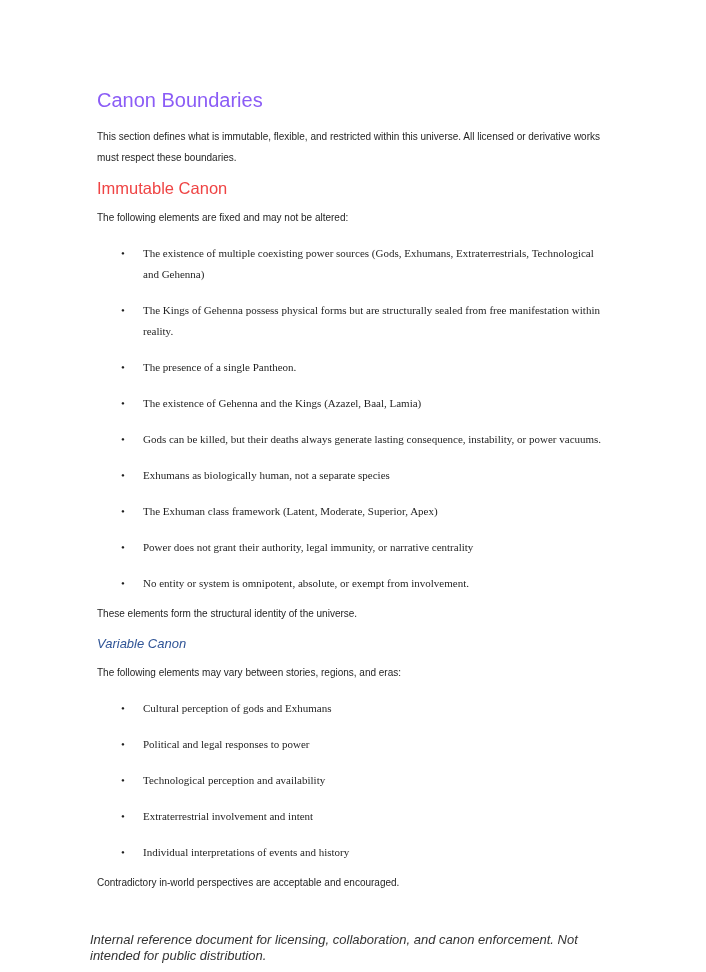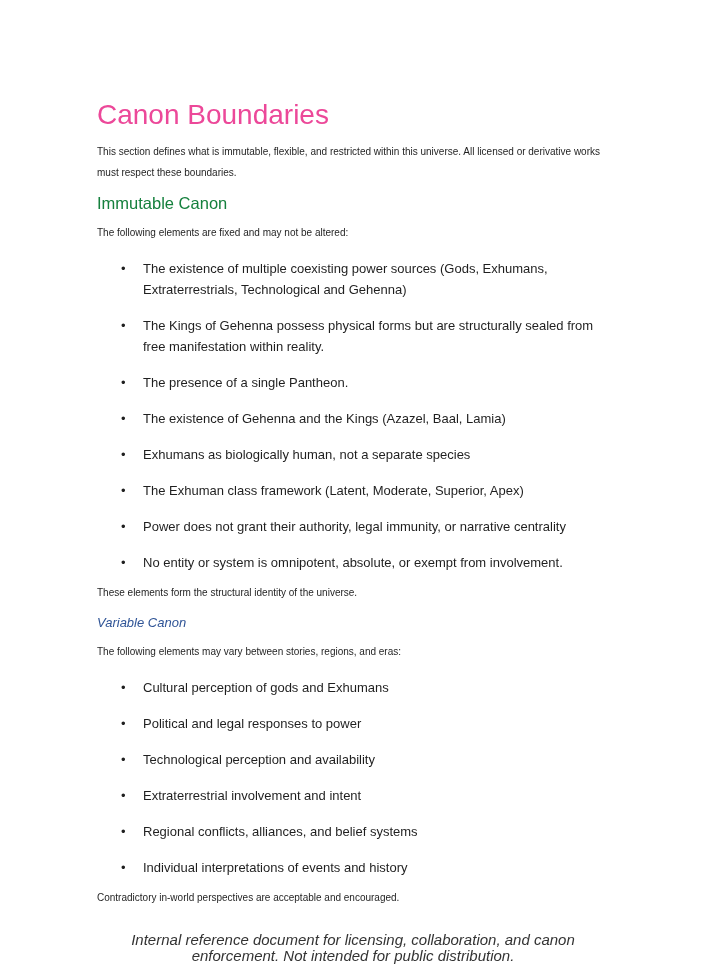--- a/index.html
+++ b/index.html
@@ -12,72 +12,72 @@
     position: relative;
     width: 706px;
     height: 972px;
     background: #ffffff;
     font-family: "Liberation Sans", sans-serif;
     color: #1f1f1f;
     padding: 86px 97px 0 97px;
     overflow: hidden;
   }
   .doc-title {
-    margin: 16px 0 13px 0;
-    font-size: 28px;
+    margin: 1px 0 13px 0;
+    font-size: 20px;
     line-height: 26px;
     font-weight: 400;
-    color: #ec4899;
+    color: #8b5cf6;
   }
   .para {
     margin: 0 0 9px 0;
     font-size: 10px;
     line-height: 21px;
   }
   .section-heading {
     margin: 7px 0 8px 0;
     font-size: 16.5px;
     line-height: 22px;
     font-weight: 400;
-    color: #15803d;
+    color: #ef4444;
   }
   .sub-heading {
     margin: 4px 0 8px 0;
     font-size: 13px;
     line-height: 21px;
     font-weight: 400;
     font-style: italic;
     color: #2f5496;
   }
   ul.bullet-list {
     list-style: none;
     margin: 6px 0 9px 0;
     padding: 0;
   }
   ul.bullet-list li {
     position: relative;
     padding-left: 46px;
     margin: 15px 0 8px 0;
-    font-size: 13px;
+    font-size: 11px;
     line-height: 21px;
+    font-family: Liberation Serif, serif;
   }
   ul.bullet-list li::before {
     content: "\2022";
     position: absolute;
     left: 24px;
     top: 0;
     color: #1f1f1f;
   }
   .doc-footer {
     position: absolute;
     left: 90px;
     right: 90px;
     bottom: 8px;
-    text-align: center;
-    font-size: 15px;
+    font-size: 13px;
     line-height: 16px;
     font-style: italic;
     color: #333333;
   }
 </style>
 </head>
 <body>
 
 <div class="page">
 
@@ -87,38 +87,38 @@
 
   <h2 class="section-heading">Immutable Canon</h2>
 
   <p class="para">The following elements are fixed and may not be altered:</p>
 
   <ul class="bullet-list">
     <li>The existence of multiple coexisting power sources (Gods, Exhumans, Extraterrestrials, Technological and Gehenna)</li>
     <li>The Kings of Gehenna possess physical forms but are structurally sealed from free manifestation within reality.</li>
     <li>The presence of a single Pantheon.</li>
     <li>The existence of Gehenna and the Kings (Azazel, Baal, Lamia)</li>
+    <li>Gods can be killed, but their deaths always generate lasting consequence, instability, or power vacuums.</li>
     <li>Exhumans as biologically human, not a separate species</li>
     <li>The Exhuman class framework (Latent, Moderate, Superior, Apex)</li>
     <li>Power does not grant their authority, legal immunity, or narrative centrality</li>
     <li>No entity or system is omnipotent, absolute, or exempt from involvement.</li>
   </ul>
 
   <p class="para">These elements form the structural identity of the universe.</p>
 
   <h3 class="sub-heading">Variable Canon</h3>
 
   <p class="para">The following elements may vary between stories, regions, and eras:</p>
 
   <ul class="bullet-list">
     <li>Cultural perception of gods and Exhumans</li>
     <li>Political and legal responses to power</li>
     <li>Technological perception and availability</li>
     <li>Extraterrestrial involvement and intent</li>
-    <li>Regional conflicts, alliances, and belief systems</li>
     <li>Individual interpretations of events and history</li>
   </ul>
 
   <p class="para">Contradictory in-world perspectives are acceptable and encouraged.</p>
 
   <div class="doc-footer">Internal reference document for licensing, collaboration, and canon enforcement. Not intended for public distribution.</div>
 
 </div>
 
 </body></html>

